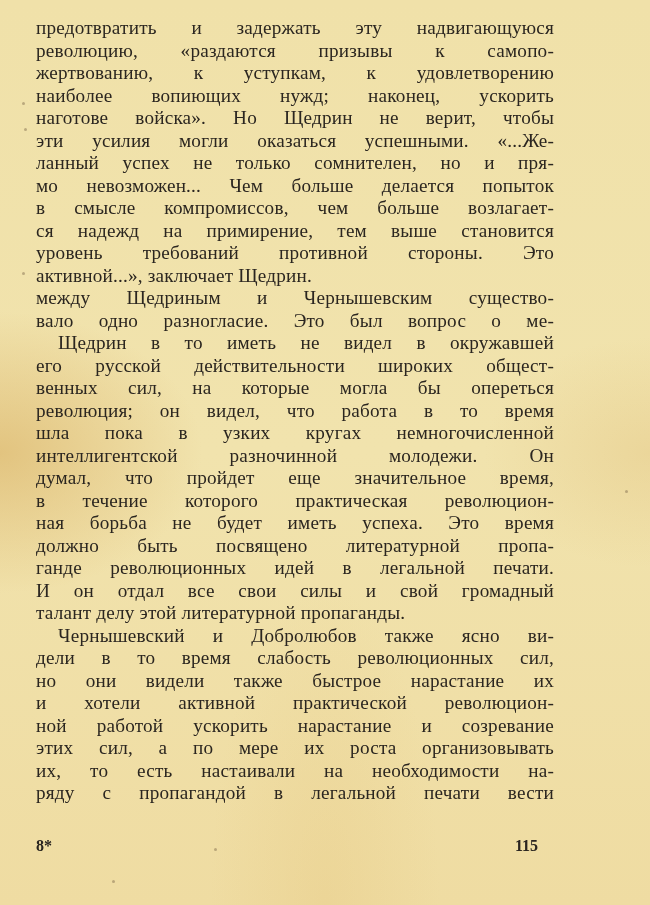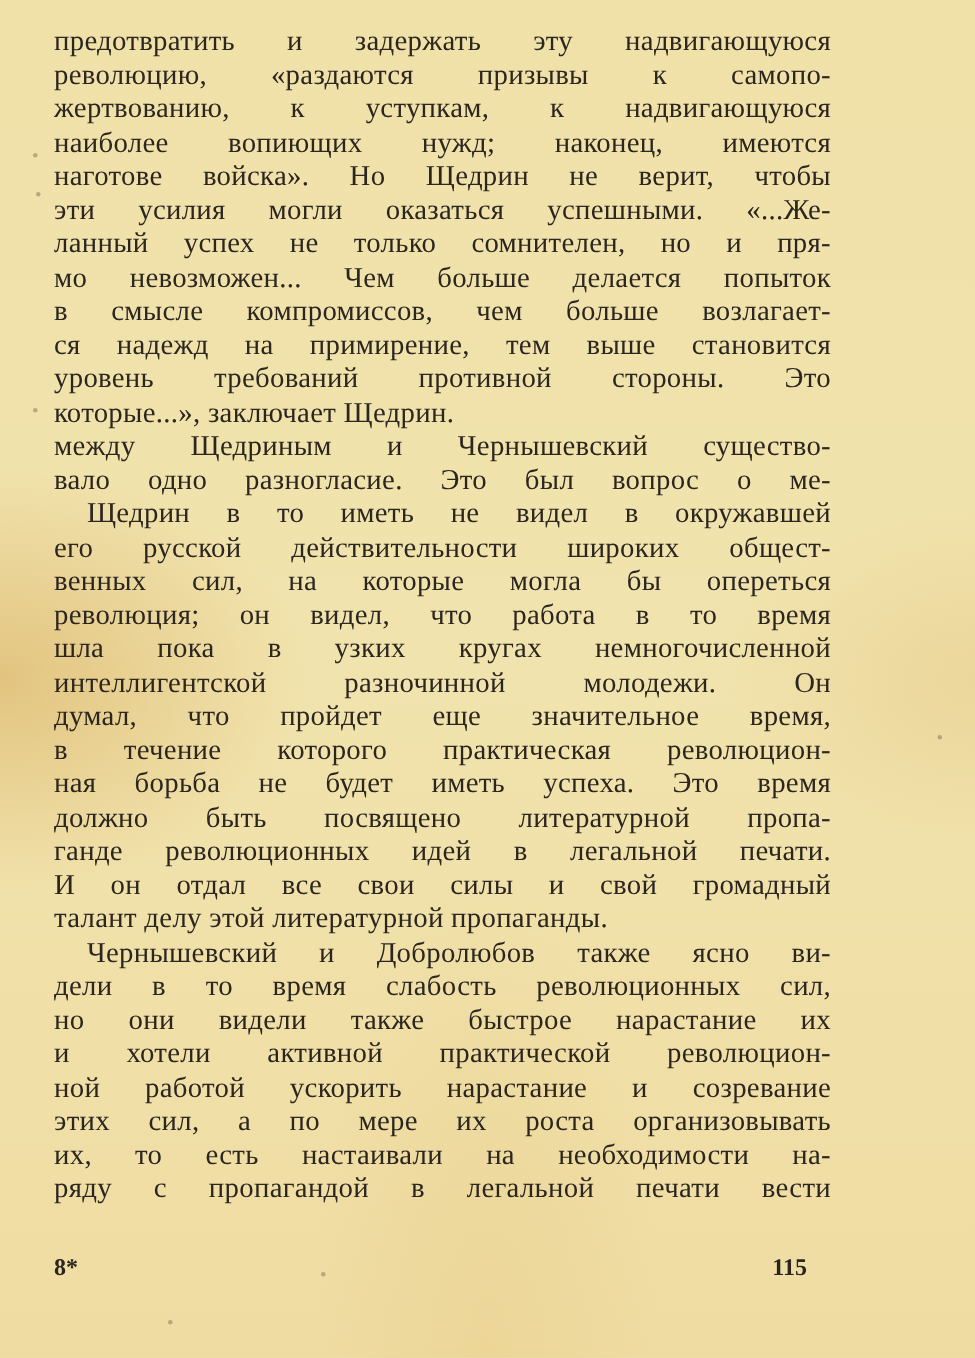--- a/index.html
+++ b/index.html
@@ -45,31 +45,31 @@
   .signature { position: absolute; left: 0; top: 0; }
   .page-number { position: absolute; right: 16px; top: 0; }
   .speck { position: absolute; width: 3px; height: 3px; border-radius: 50%; background: rgba(120,100,70,0.45); }
 </style>
 </head>
 <body>
 
 <div class="page-text">
   <span class="line">предотвратить и задержать эту надвигающуюся</span>
   <span class="line">революцию, «раздаются призывы к самопо-</span>
-  <span class="line">жертвованию, к уступкам, к надвигающуюся</span>
-  <span class="line">наиболее вопиющих нужд; наконец, имеются</span>
+  <span class="line">жертвованию, к уступкам, к удовлетворению</span>
+  <span class="line">наиболее вопиющих нужд; наконец, ускорить</span>
   <span class="line">наготове войска». Но Щедрин не верит, чтобы</span>
   <span class="line">эти усилия могли оказаться успешными. «...Же-</span>
   <span class="line">ланный успех не только сомнителен, но и пря-</span>
   <span class="line">мо невозможен... Чем больше делается попыток</span>
   <span class="line">в смысле компромиссов, чем больше возлагает-</span>
   <span class="line">ся надежд на примирение, тем выше становится</span>
   <span class="line">уровень требований противной стороны. Это</span>
-  <span class="line last">которые...», заключает Щедрин.</span>
-  <span class="line">между Щедриным и Чернышевский существо-</span>
+  <span class="line last">активной...», заключает Щедрин.</span>
+  <span class="line">между Щедриным и Чернышевским существо-</span>
   <span class="line">вало одно разногласие. Это был вопрос о ме-</span>
   <span class="line indent">Щедрин в то иметь не видел в окружавшей</span>
   <span class="line">его русской действительности широких общест-</span>
   <span class="line">венных сил, на которые могла бы опереться</span>
   <span class="line">революция; он видел, что работа в то время</span>
   <span class="line">шла пока в узких кругах немногочисленной</span>
   <span class="line">интеллигентской разночинной молодежи. Он</span>
   <span class="line">думал, что пройдет еще значительное время,</span>
   <span class="line">в течение которого практическая революцион-</span>
   <span class="line">ная борьба не будет иметь успеха. Это время</span>

